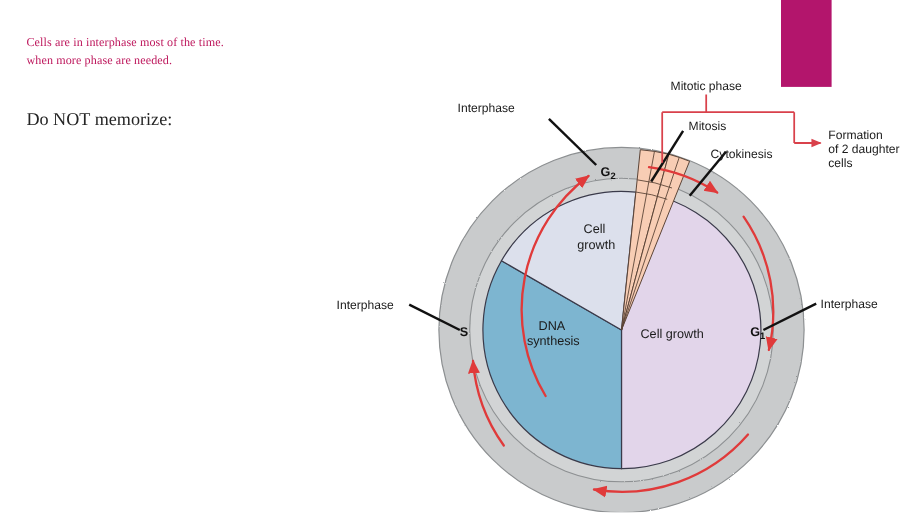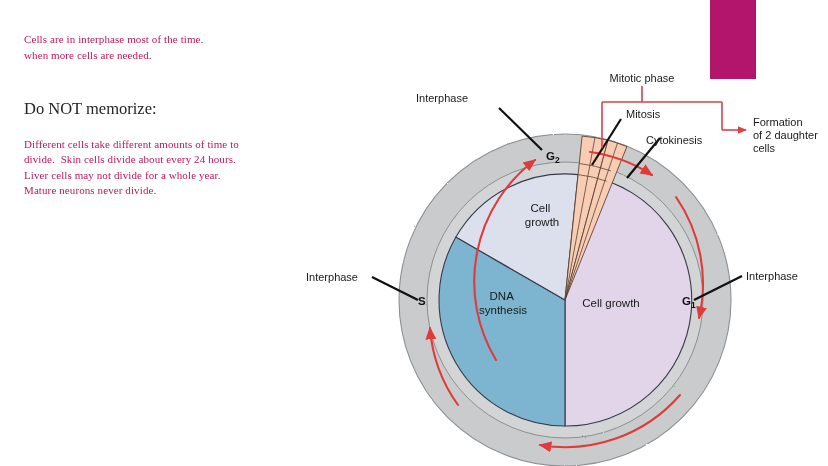--- a/index.html
+++ b/index.html
@@ -78,31 +78,25 @@
     fill: #1a1a1a;
   }
   .sub { font-size: 8.5px; }
 </style>
 </head>
 <body>
 
 <div class="text-pane">
   <p class="para para-block-1">
     <span class="para-line">Cells are in interphase most of the time.</span>
-    <span class="para-line">when more cells are needed.</span>
+    <span class="para-line">when more phase are needed.</span>
   </p>
 
   <p class="para-heading">Do NOT memorize:</p>
 
-  <p class="para para-block-2">
-    <span class="para-line">Different cells take different amounts of time to</span>
-    <span class="para-line">divide.  Skin cells divide about every 24 hours.</span>
-    <span class="para-line">Liver cells may not divide for a whole year.</span>
-    <span class="para-line">Mature neurons never divide.</span>
-  </p>
 </div>
 
 <div class="magenta-block"></div>
 
 <div class="diagram">
 <svg width="538" height="406" viewBox="0 0 538 406" xmlns="http://www.w3.org/2000/svg">
 
   <defs>
     <marker id="redArrow" markerWidth="7" markerHeight="7" refX="5.4" refY="3" orient="auto">
       <path d="M0,0.4 L6,3 L0,5.6 Z" fill="#e03a3a"></path>

